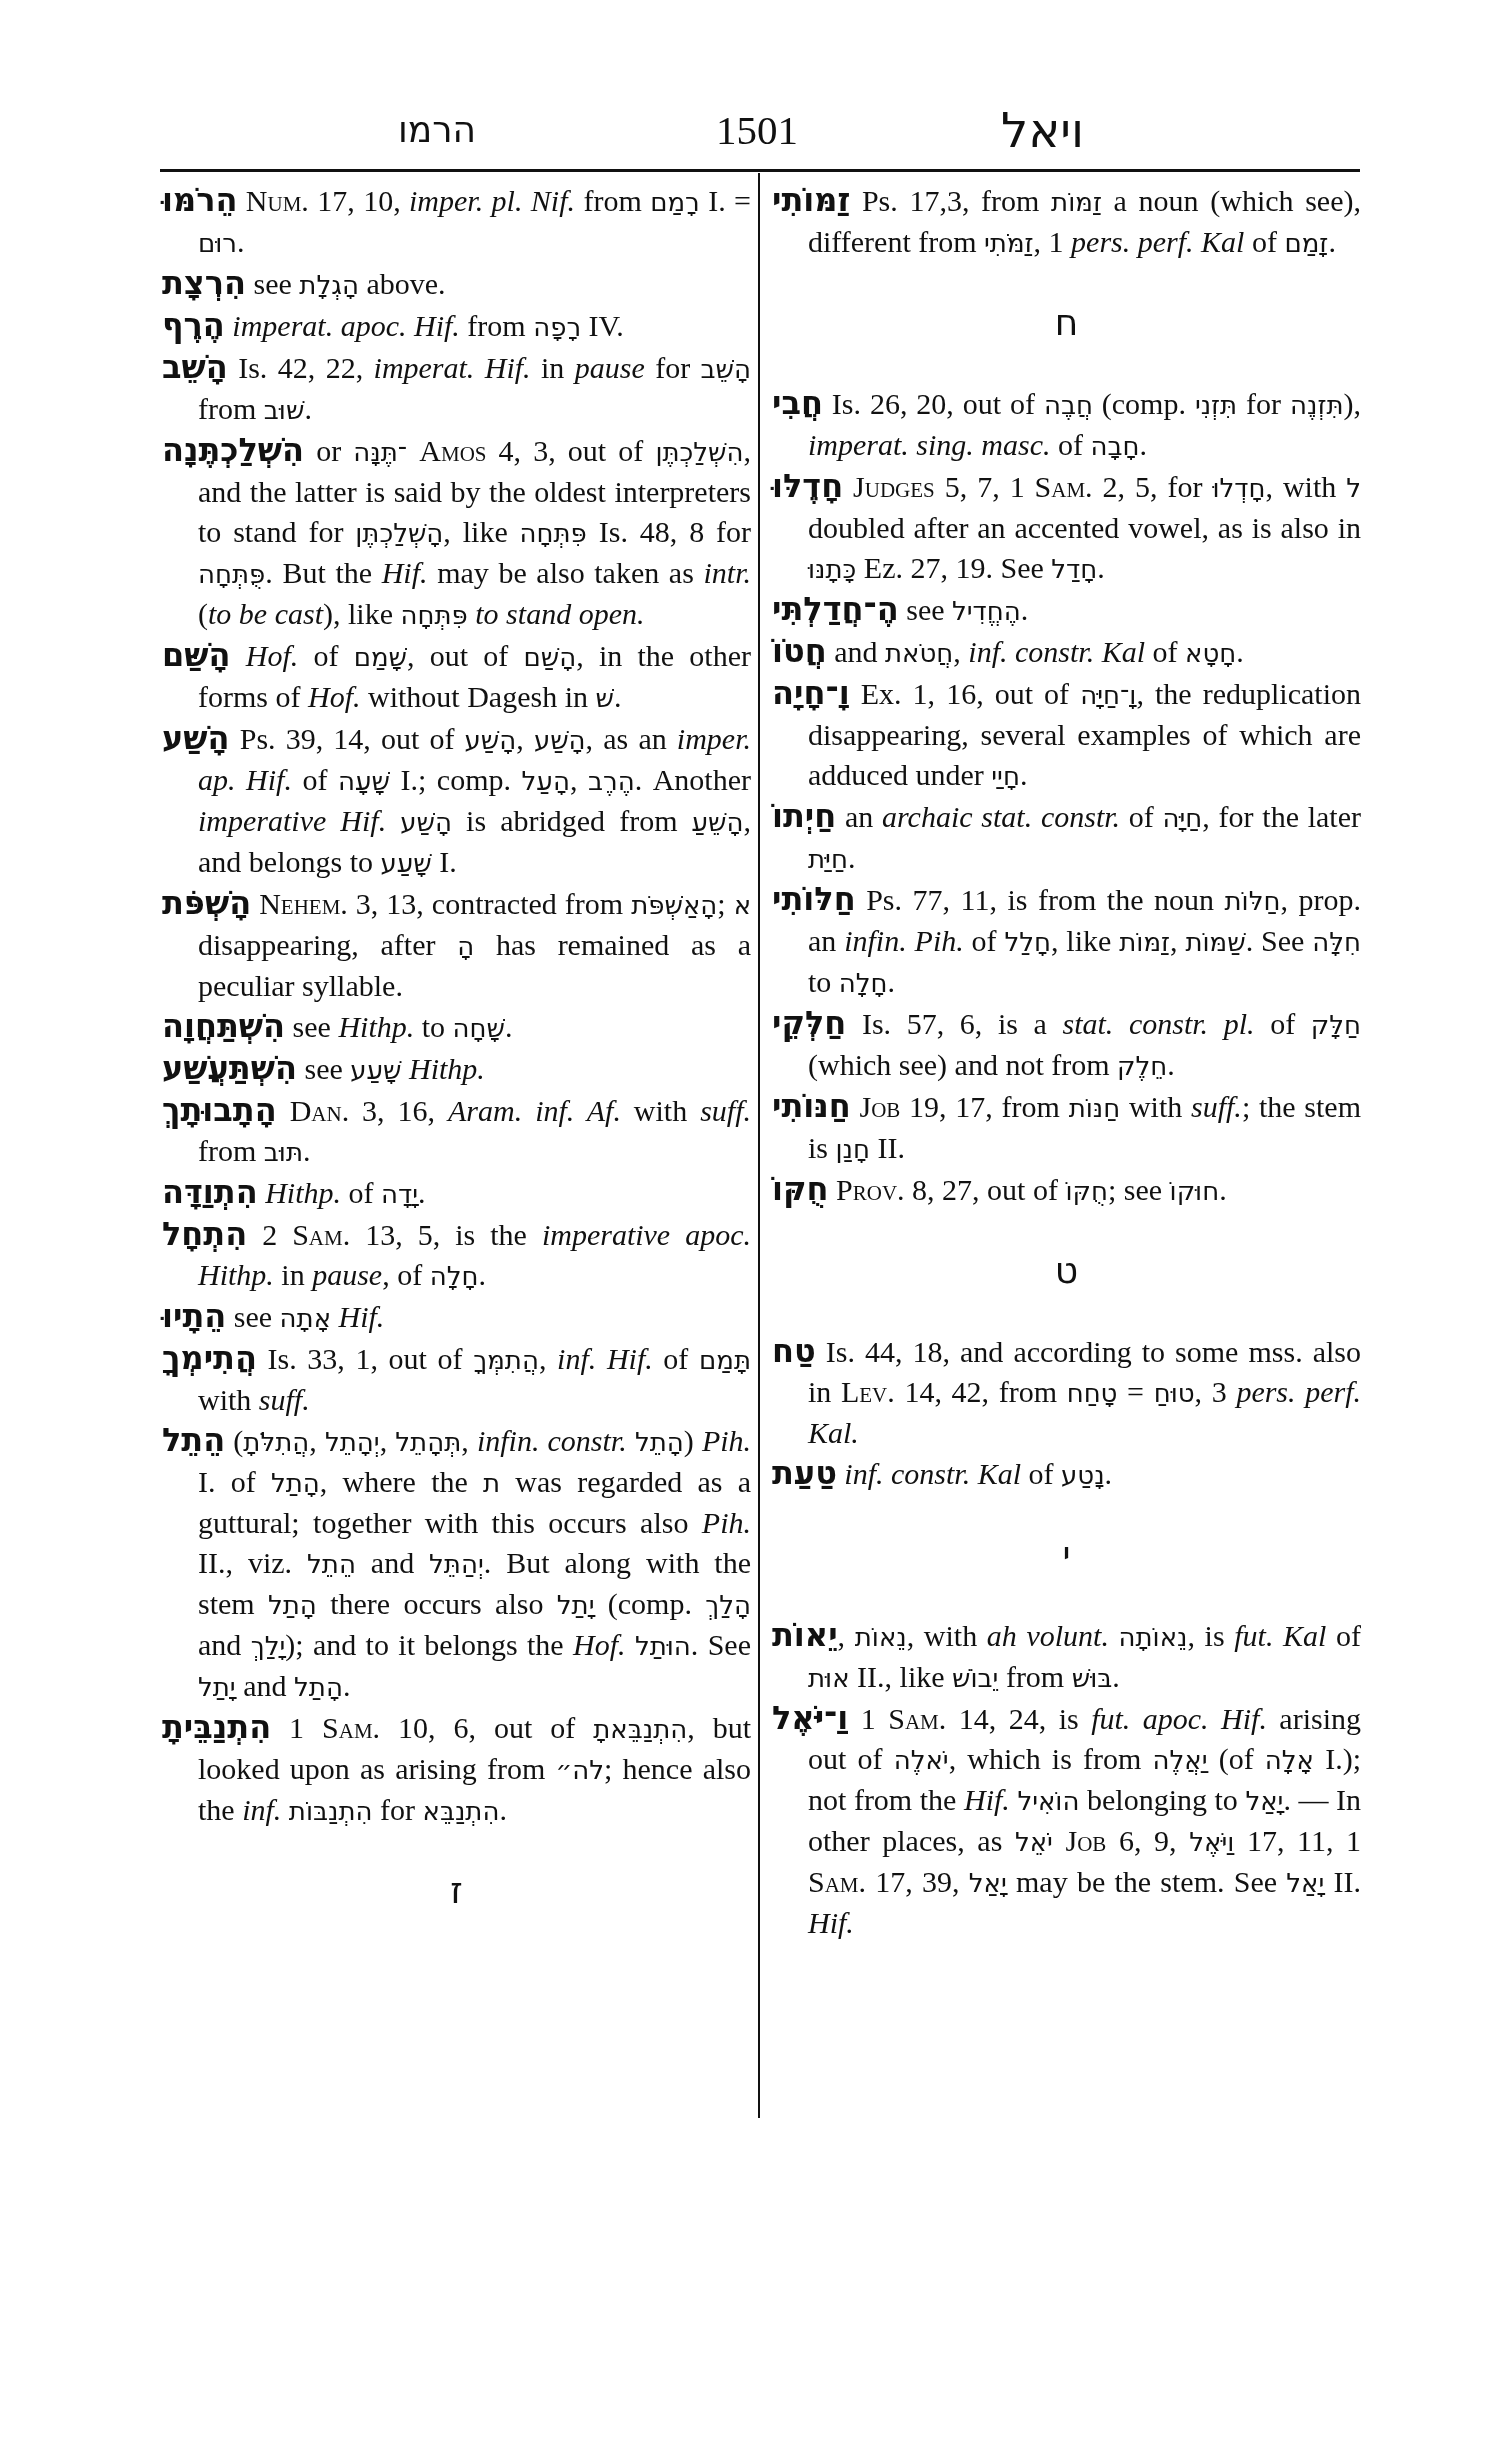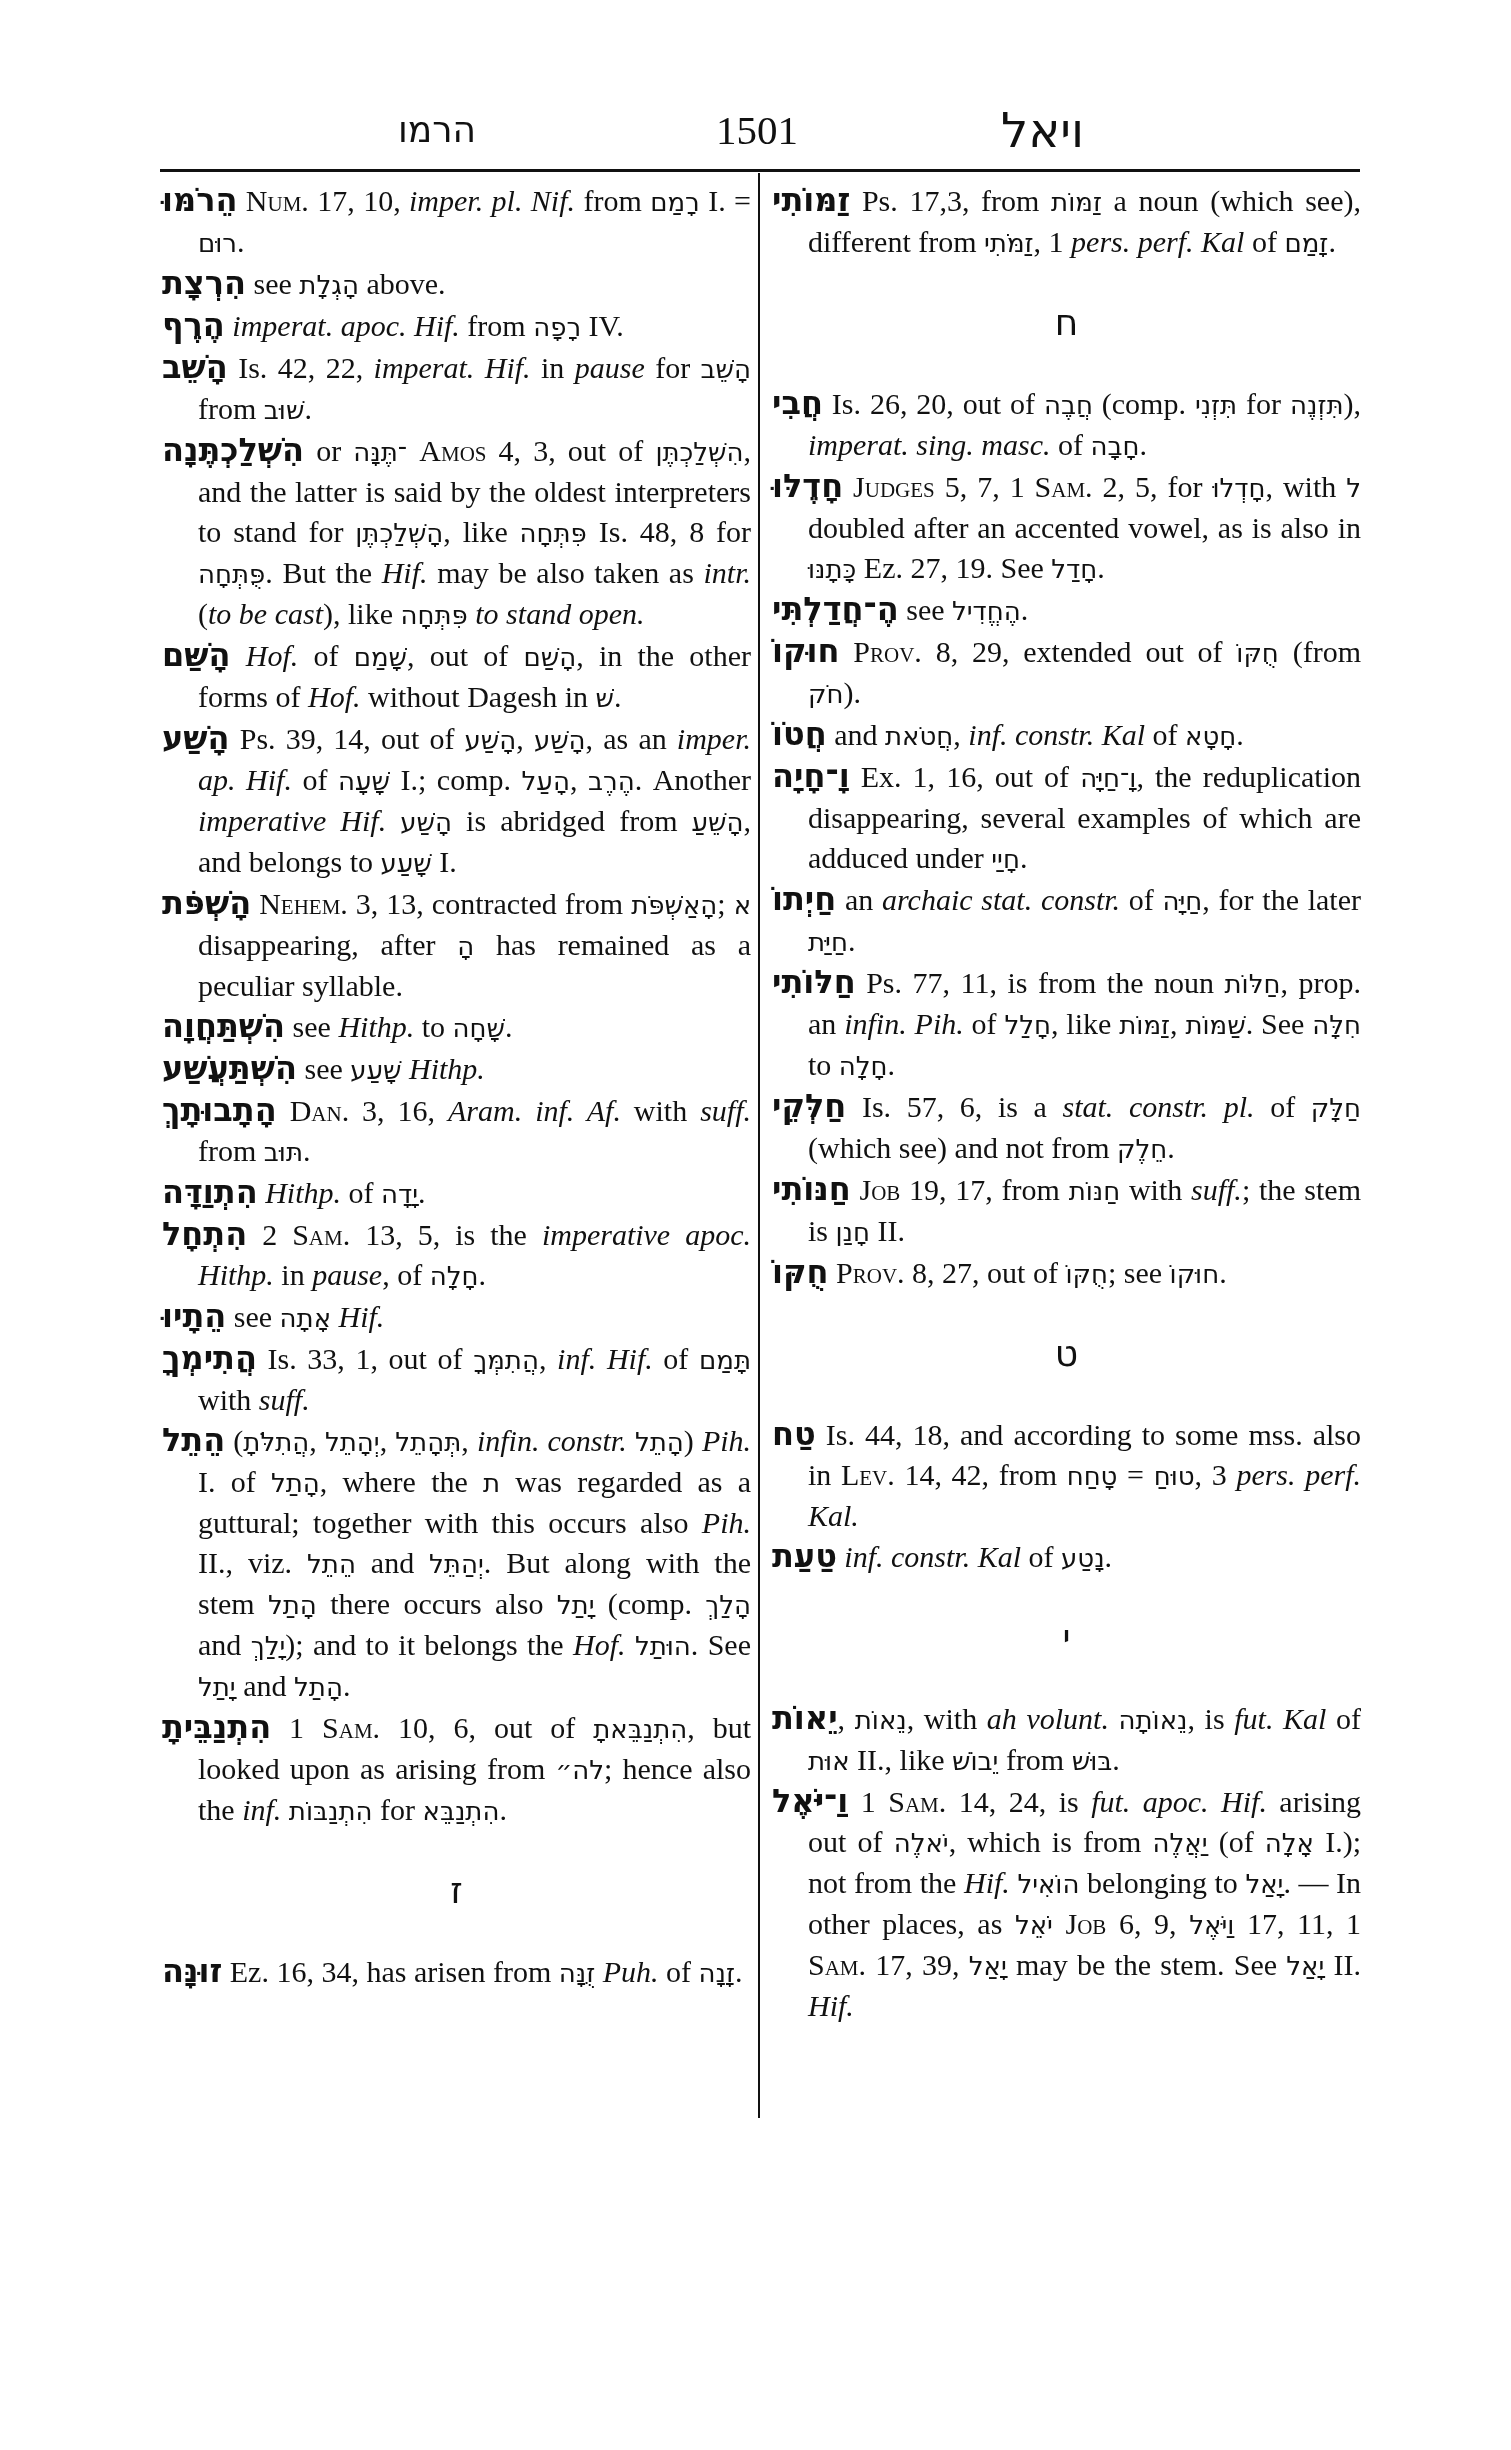--- a/index.html
+++ b/index.html
@@ -136,37 +136,33 @@
         <p class="entry"><span class="hw">הִשְׁתַּעֲשַׁע</span><span> see </span><span class="heb">שָׁעַע</span><span> </span><span class="it">Hithp.</span></p>
         <p class="entry"><span class="hw">הָתָבוּתָךְ</span><span> </span><span class="sc">Dan.</span><span> 3, 16, </span><span class="it">Aram. inf. Af.</span><span> with </span><span class="it">suff.</span><span> from </span><span class="heb">תּוּב</span><span>.</span></p>
         <p class="entry"><span class="hw">הִתְוַדָּה</span><span> </span><span class="it">Hithp.</span><span> of </span><span class="heb">יָדָה</span><span>.</span></p>
         <p class="entry"><span class="hw">הִתְחָל</span><span> 2 </span><span class="sc">Sam.</span><span> 13, 5, is the </span><span class="it">imperative apoc. Hithp.</span><span> in </span><span class="it">pause</span><span>, of </span><span class="heb">חָלָה</span><span>.</span></p>
         <p class="entry"><span class="hw">הֵתָיוּ</span><span> see </span><span class="heb">אָתָה</span><span> </span><span class="it">Hif.</span></p>
         <p class="entry"><span class="hw">הֲתִימְךָ</span><span> Is. 33, 1, out of </span><span class="heb">הֲתִמְּךָ</span><span>, </span><span class="it">inf. Hif.</span><span> of </span><span class="heb">תָּמַם</span><span> with </span><span class="it">suff.</span></p>
         <p class="entry"><span class="hw">הֵתֵל</span><span> (</span><span class="heb">הֲתִלֹּתָ</span><span>, </span><span class="heb">יְהָתֵל</span><span>, </span><span class="heb">תְּהָתֵל</span><span>, </span><span class="it">infin. constr.</span><span> </span><span class="heb">הָתֵל</span><span>) </span><span class="it">Pih.</span><span> I. of </span><span class="heb">הָתַל</span><span>, where the </span><span class="heb">ת</span><span> was regarded as a guttural; together with this occurs also </span><span class="it">Pih.</span><span> II., viz. </span><span class="heb">הֵתֵל</span><span> and </span><span class="heb">יְהַתֵּל</span><span>.  But along with the stem </span><span class="heb">הָתַל</span><span> there occurs also </span><span class="heb">יָתַל</span><span> (comp. </span><span class="heb">הָלַךְ</span><span> and </span><span class="heb">יָלַךְ</span><span>); and to it belongs the </span><span class="it">Hof.</span><span> </span><span class="heb">הוּתַל</span><span>.  See </span><span class="heb">יָתַל</span><span> and </span><span class="heb">הָתַל</span><span>.</span></p>
         <p class="entry"><span class="hw">הִתְנַבֵּיתָ</span><span> 1 </span><span class="sc">Sam.</span><span> 10, 6, out of </span><span class="heb">הִתְנַבֵּאתָ</span><span>, but looked upon as arising from </span><span class="heb">לה״</span><span>; hence also the </span><span class="it">inf.</span><span> </span><span class="heb">הִתְנַבּוֹת</span><span> for </span><span class="heb">הִתְנַבֵּא</span><span>.</span></p>
       </div>
     <p class="section-letter">ז</p>
-    <div id="left-section-entries">
-        <p class="entry"><span class="hw">זוּנָּה</span><span> Ez. 16, 34, has arisen from </span><span class="heb">זֻנָּה</span><span> </span><span class="it">Puh.</span><span> of </span><span class="heb">זָנָה</span><span>.</span></p>
-      </div>
   </div>
 
   <div class="col-divider"></div>
 
   <div class="column col-right">
     <div id="right-entries">
         <p class="entry"><span class="hw">זַמּוֹתִי</span><span> Ps. 17,3, from </span><span class="heb">זַמּוֹת</span><span> a noun (which see), different from </span><span class="heb">זַמֹּתִי</span><span>, 1 </span><span class="it">pers. perf. Kal</span><span> of </span><span class="heb">זָמַם</span><span>.</span></p>
       </div>
     <div id="right-sections">
         <p class="section-letter">ח</p>
         <p class="entry"><span class="hw">חֲבִי</span><span> Is. 26, 20, out of </span><span class="heb">חֲבֶה</span><span> (comp. </span><span class="heb">תִּזְנִי</span><span> for </span><span class="heb">תִּזְנֶה</span><span>), </span><span class="it">imperat. sing. masc.</span><span> of </span><span class="heb">חָבָה</span><span>.</span></p>
         <p class="entry"><span class="hw">חָדֶלּוּ</span><span> </span><span class="sc">Judges</span><span> 5, 7, 1 </span><span class="sc">Sam.</span><span> 2, 5, for </span><span class="heb">חָדְלוּ</span><span>, with </span><span class="heb">ל</span><span> doubled after an accented vowel, as is also in </span><span class="heb">כָּתָנּוּ</span><span> Ez. 27, 19. See </span><span class="heb">חָדַל</span><span>.</span></p>
         <p class="entry"><span class="hw">הֶ־חֲדַלְתִּי</span><span> see </span><span class="heb">הֶחֱדִיל</span><span>.</span></p>
-        <p class="entry"><span class="hw">חוּקוֹ</span><span> </span><span class="sc">Prov.</span><span> 8, 29, extended out of </span><span class="heb">חֻקּוֹ</span><span> (from </span><span class="heb">חֹק</span><span>).</span></p>
         <p class="entry"><span class="hw">חֲטֹוֹ</span><span> and </span><span class="heb">חֲטֹאת</span><span>, </span><span class="it">inf. constr. Kal</span><span> of </span><span class="heb">חָטָא</span><span>.</span></p>
         <p class="entry"><span class="hw">וָ־חָיָה</span><span> Ex. 1, 16, out of </span><span class="heb">וָ־חַיָּה</span><span>, the reduplication disappearing, several examples of which are adduced under </span><span class="heb">חָיַי</span><span>.</span></p>
         <p class="entry"><span class="hw">חַיְתוֹ</span><span> an </span><span class="it">archaic stat. constr.</span><span> of </span><span class="heb">חַיָּה</span><span>, for the later </span><span class="heb">חַיַּת</span><span>.</span></p>
         <p class="entry"><span class="hw">חַלּוֹתִי</span><span> Ps. 77, 11, is from the noun </span><span class="heb">חַלּוֹת</span><span>, prop. an </span><span class="it">infin. Pih.</span><span> of </span><span class="heb">חָלַל</span><span>, like </span><span class="heb">זַמּוֹת</span><span>, </span><span class="heb">שַׁמּוֹת</span><span>.  See </span><span class="heb">חִלָּה</span><span> to </span><span class="heb">חָלָה</span><span>.</span></p>
         <p class="entry"><span class="hw">חַלְּקֵי</span><span> Is. 57, 6, is a </span><span class="it">stat. constr. pl.</span><span> of </span><span class="heb">חַלָּק</span><span> (which see) and not from </span><span class="heb">חֵלֶק</span><span>.</span></p>
         <p class="entry"><span class="hw">חַנּוֹתִי</span><span> </span><span class="sc">Job</span><span> 19, 17, from </span><span class="heb">חַנּוֹת</span><span> with </span><span class="it">suff.</span><span>; the stem is </span><span class="heb">חָנַן</span><span> II.</span></p>
         <p class="entry"><span class="hw">חֻקּוֹ</span><span> </span><span class="sc">Prov.</span><span> 8, 27, out of </span><span class="heb">חֻקּוֹ</span><span>; see </span><span class="heb">חוּקוֹ</span><span>.</span></p>
         <p class="section-letter">ט</p>
         <p class="entry"><span class="hw">טַח</span><span> Is. 44, 18, and according to some mss. also in </span><span class="sc">Lev.</span><span> 14, 42, from </span><span class="heb">טָחַח</span><span> = </span><span class="heb">טוּחַ</span><span>, 3 </span><span class="it">pers. perf. Kal.</span></p>
         <p class="entry"><span class="hw">טַעַת</span><span> </span><span class="it">inf. constr. Kal</span><span> of </span><span class="heb">נָטַע</span><span>.</span></p>

